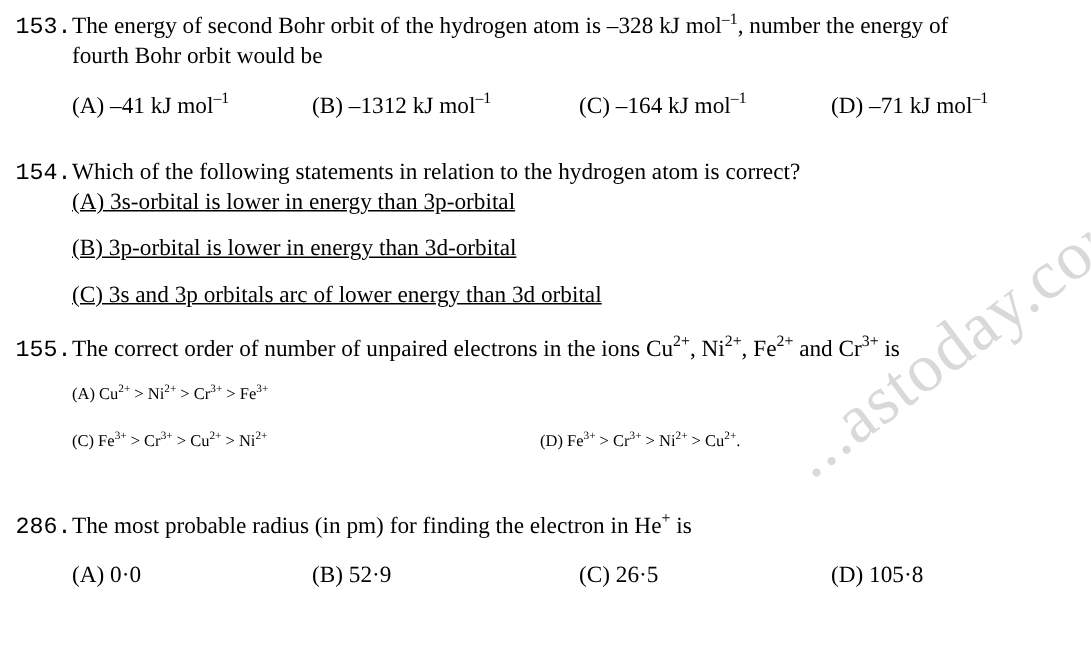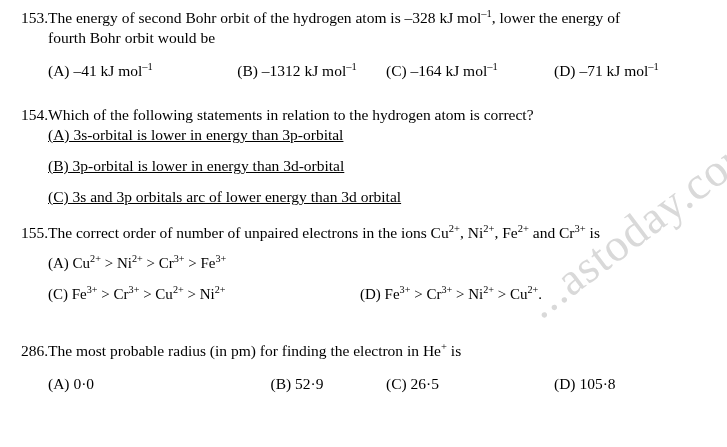--- a/index.html
+++ b/index.html
@@ -47,63 +47,64 @@
 
   .qblock {
     display: flex;
     align-items: flex-start;
   }
   .qnum {
     width: 38px;
     flex: 0 0 38px;
     font-size: 15.5px;
     line-height: 20px;
-    text-align: right;
+    text-align: center;
+    font-family: Liberation Mono, monospace;
   }
   .qbody {
     flex: 1 1 auto;
     font-size: 15.5px;
     line-height: 20px;
   }
   .qtext {
     font-size: 15.5px;
     line-height: 20px;
   }
 
   .opts-inline {
     display: flex;
     margin-top: 13px;
     font-size: 15.5px;
   }
   .opts-inline .op {
     white-space: nowrap;
   }
   .op1 { width: 160px; }
-  .op2 { width: 178px; text-align: center; }
+  .op2 { width: 178px; }
   .op3 { width: 168px; }
   .op4 { width: 150px; }
 
   .opts-stack {
     text-decoration: underline;
   }
   .opts-stack .op {
     font-size: 15.5px;
     line-height: 20px;
     margin-bottom: 11px;
   }
 
   .opts-2col {
     margin-top: 10px;
   }
   .opt-row {
     display: flex;
     margin-bottom: 11px;
   }
   .opt-row .op {
-    font-size: 15px;
+    font-size: 11px;
     line-height: 20px;
   }
   .opt-row .colA { width: 312px; flex: 0 0 312px; }
   .opt-row .colB { flex: 1 1 auto; }
 
   sup {
     font-size: 0.68em;
     vertical-align: super;
     line-height: 0;
   }
@@ -117,21 +118,21 @@
 
 <div class="page">
 
   <div class="watermark">...astoday.com</div>
 
   <div class="content">
 
     <div class="qblock">
       <div class="qnum">153.</div>
       <div class="qbody">
-        <div class="qtext"><span>The energy of second Bohr orbit of the hydrogen atom is –328 kJ mol</span><sup>–1</sup><span>, lower the energy of</span><br><span>fourth Bohr orbit would be</span></div>
+        <div class="qtext"><span>The energy of second Bohr orbit of the hydrogen atom is –328 kJ mol</span><sup>–1</sup><span>, number the energy of</span><br><span>fourth Bohr orbit would be</span></div>
         <div class="opts-inline">
           <div class="op op1"><span>(A) –41 kJ mol</span><sup>–1</sup></div>
           <div class="op op2"><span>(B) –1312 kJ mol</span><sup>–1</sup></div>
           <div class="op op3"><span>(C) –164 kJ mol</span><sup>–1</sup></div>
           <div class="op op4"><span>(D) –71 kJ mol</span><sup>–1</sup></div>
         </div>
       </div>
     </div>
 
     <div class="sp1"></div>

